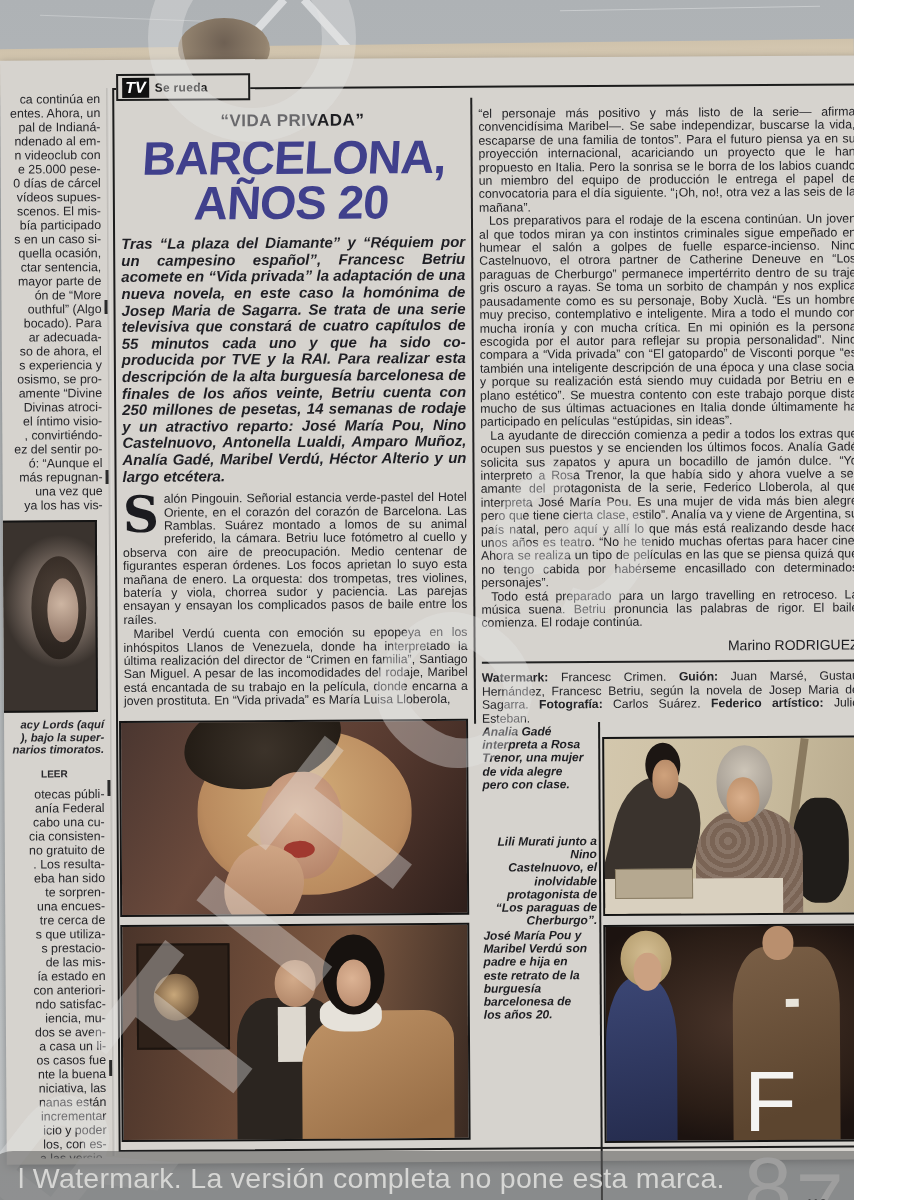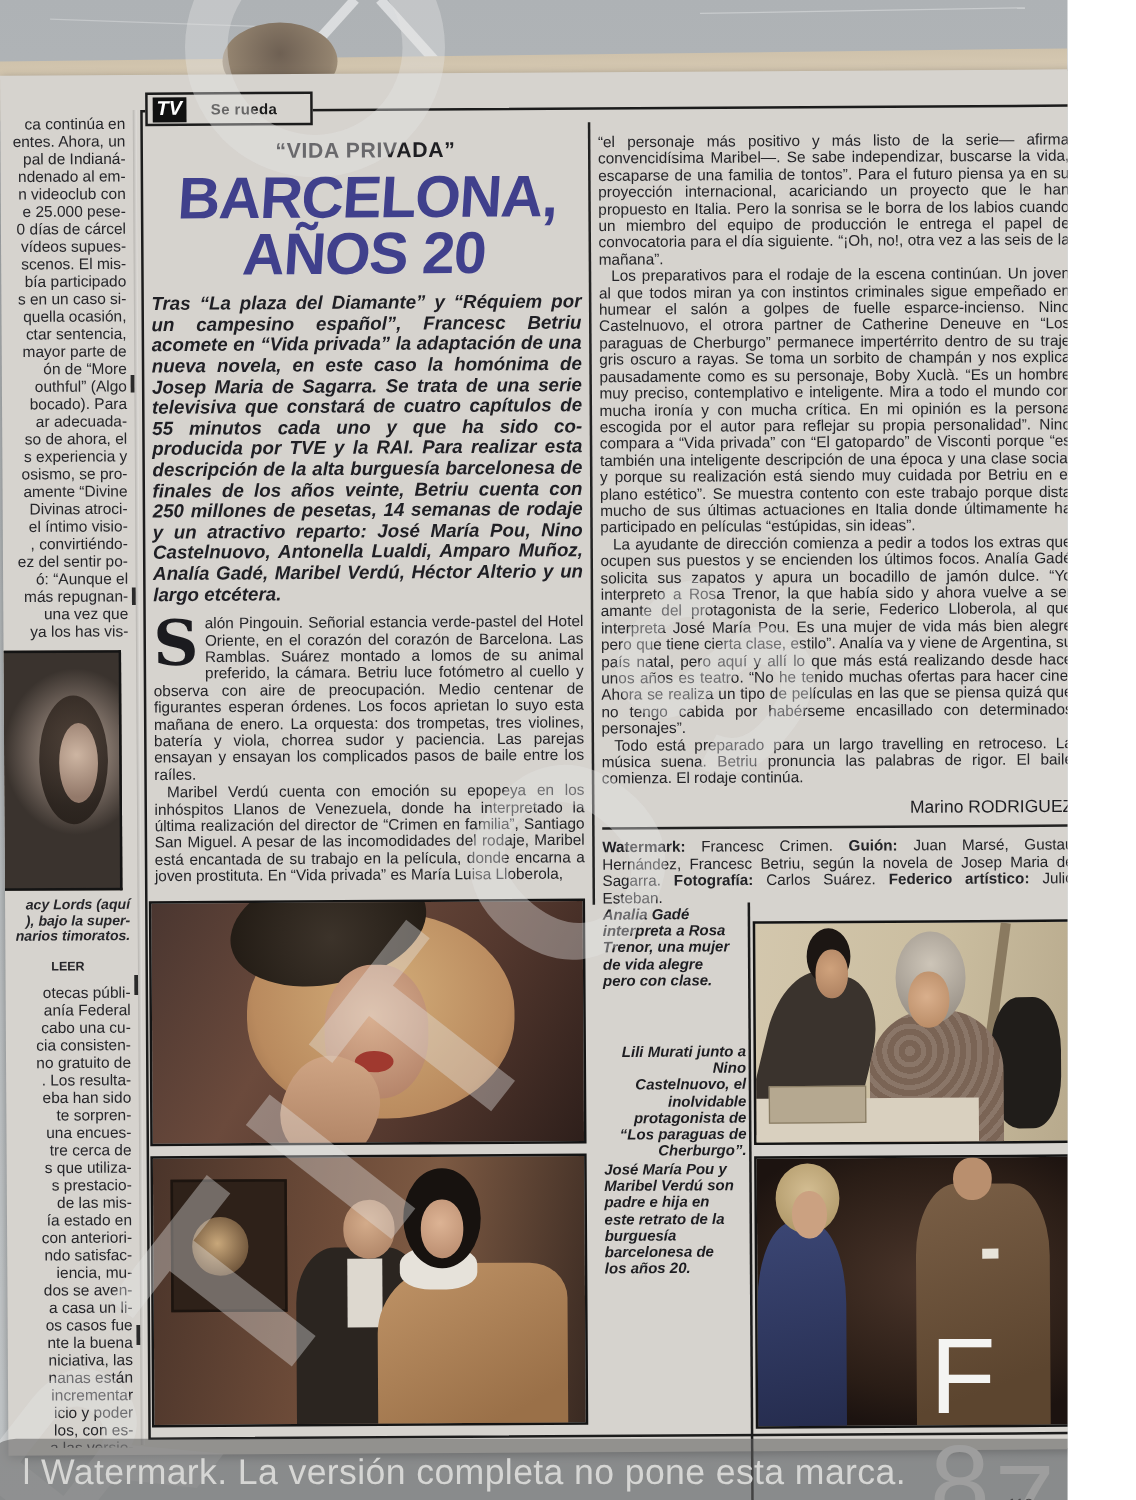--- a/index.html
+++ b/index.html
@@ -34,21 +34,21 @@
                background:radial-gradient(60px 70px at 62% 42%,#b9a899,#6b5f57 60%,#3a332e 95%),#4a423c;}
   .strip-photo .face{position:absolute;left:48%;top:30%;width:34%;height:34%;border-radius:50%;
                background:radial-gradient(circle at 45% 40%,#cdb5a2,#93796a 80%);}
   .strip-photo .hair{position:absolute;left:30%;top:18%;width:60%;height:55%;border-radius:50%;
                background:radial-gradient(circle at 50% 30%,#3c3028,#241d18 75%);opacity:.85;}
   .strip-caption{white-space:pre-line;text-align:right;font-size:11.3px;line-height:12.6px;
                font-weight:bold;font-style:italic;padding-right:4px;}
   .strip-heading{text-align:center;font-weight:bold;font-size:10px;margin:12px 4px 8px 0;}
   
   .tv-label{position:absolute;left:116px;top:14px;width:134px;height:27px;z-index:4;
-            background:#d6d3ce;border:2px solid #1c1c1c;display:flex;align-items:center;gap:19px;
+            background:#d6d3ce;border:2px solid #1c1c1c;display:flex;align-items:center;gap:5px;
             padding-left:4px;box-sizing:border-box;}
   .tv-box{background:#111;color:#fff;font-weight:bold;font-style:italic;font-size:16px;
           padding:0 4px 1px 3px;line-height:19px;}
   .tv-rest{font-weight:bold;font-size:12px;letter-spacing:.3px;color:#1a1a1a;}
   
   .frame{position:absolute;left:112px;top:28px;width:746px;height:1064px;border:2px solid #1c1c1c;
          box-sizing:border-box;}
   .col-left{position:absolute;left:4px;top:0;width:348px;height:632px;overflow:hidden;color:#222226;}
   .kicker{text-align:center;font-weight:bold;font-size:17px;letter-spacing:.5px;margin:22px 0 4px 0;color:#1e1e22;}
   .big-title{text-align:center;font-weight:800;color:#40408c;font-size:47px;line-height:.96;

